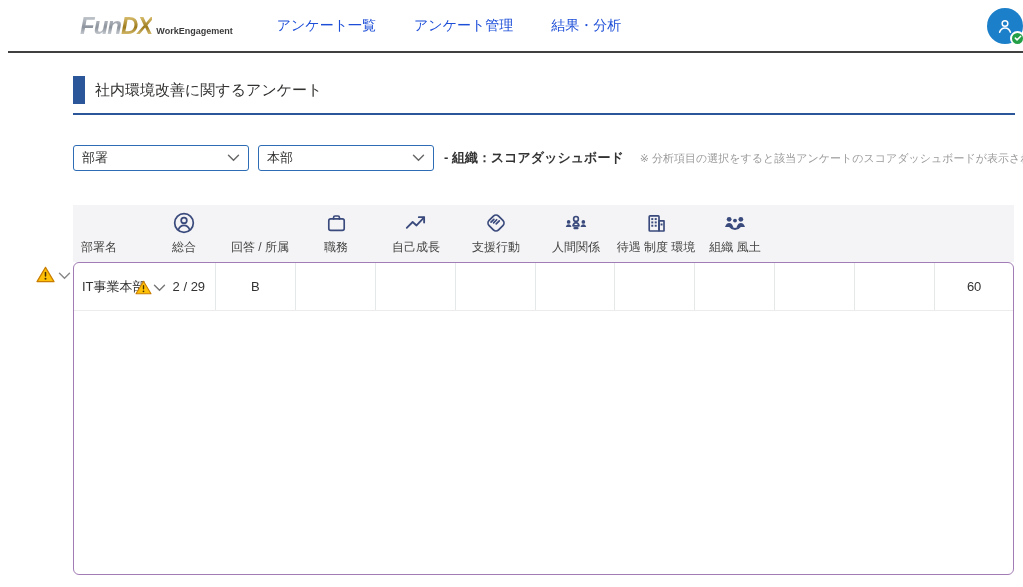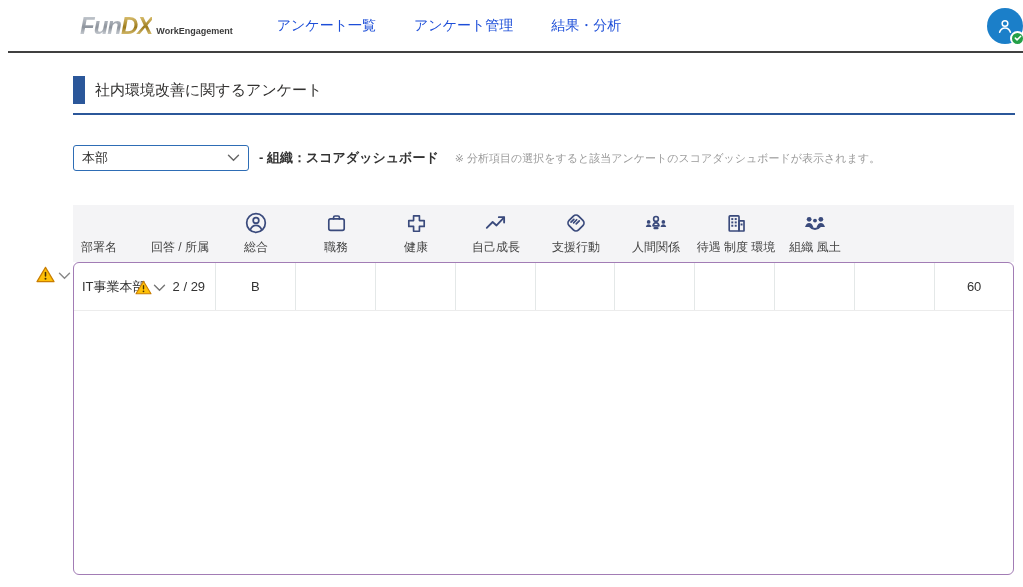--- a/index.html
+++ b/index.html
@@ -105,68 +105,68 @@
   </div>
 </div>
 
 <div class="title-block">
   <div class="title-accent"></div>
   <div class="page-title">社内環境改善に関するアンケート</div>
 </div>
 
 <div class="filter-row">
   <div class="dropdown">
+    <span class="dd-label">部署</span>
+    <span>
+      <svg width="13" height="8" viewBox="0 0 13 8" fill="none" stroke="#666" stroke-width="1.4" stroke-linecap="round">
+          <path d="M1.5 1.2L6.5 6.3l5-5.1"></path>
+        </svg>
+    </span>
+  </div>
+  <div class="dropdown">
     <span class="dd-label">本部</span>
     <span>
       <svg width="13" height="8" viewBox="0 0 13 8" fill="none" stroke="#666" stroke-width="1.4" stroke-linecap="round">
           <path d="M1.5 1.2L6.5 6.3l5-5.1"></path>
         </svg>
     </span>
   </div>
   <div class="context-label">- 組織：スコアダッシュボード</div>
   <div class="note">※ 分析項目の選択をすると該当アンケートのスコアダッシュボードが表示されます。</div>
 </div>
 
 <div class="thead">
   <div class="th th-dept">
     <span class="th-label">部署名</span>
   </div>
-  <div class="th th-answer">
-    <span class="th-label">回答 / 所属</span>
-  </div>
-
   <div class="th th-metric">
     <span class="th-icon">
       <svg width="26" height="26" viewBox="0 0 24 24" fill="none" stroke="#3a4a7c" stroke-width="1.6" stroke-linecap="round" stroke-linejoin="round">
         <circle cx="12" cy="12" r="8.6"></circle>
           <circle cx="12" cy="9.6" r="2.6"></circle>
         <path d="M6.9 18c.9-2.5 2.9-3.9 5.1-3.9s4.2 1.4 5.1 3.9"></path>
       </svg>
     </span>
     <span class="th-label">総合</span>
   </div>
 
+  <div class="th th-answer">
+    <span class="th-label">回答 / 所属</span>
+  </div>
+
   <div class="th th-metric">
     <span class="th-icon">
       <svg width="25" height="25" viewBox="0 0 24 24" fill="none" stroke="#3a4a7c" stroke-width="1.6" stroke-linecap="round" stroke-linejoin="round">
         <rect x="4.6" y="7.6" width="14.8" height="11" rx="1.8"></rect>
         <path d="M9.2 7.6V6.2c0-.8.6-1.4 1.4-1.4h2.8c.8 0 1.4.6 1.4 1.4v1.4"></path>
       </svg>
     </span>
     <span class="th-label">職務</span>
   </div>
 
-  <div class="th th-metric">
-    <span class="th-icon">
-      <svg width="25" height="25" viewBox="0 0 24 24" fill="none" stroke="#3a4a7c" stroke-width="1.6" stroke-linejoin="round">
-        <path d="M9.2 4.6h5.6v4.6h4.6v5.6h-4.6v4.6H9.2v-4.6H4.6V9.2h4.6z"></path>
-      </svg>
-    </span>
-    <span class="th-label">健康</span>
-  </div>
 
   <div class="th th-metric">
     <span class="th-icon">
       <svg width="26" height="26" viewBox="0 0 24 24" fill="none" stroke="#3a4a7c" stroke-width="1.7" stroke-linecap="round" stroke-linejoin="round">
         <path d="M3.5 16.5l5.4-5.4 3.6 3.2 7-7.5"></path>
         <path d="M14.6 6.6h4.9v4.9"></path>
       </svg>
     </span>
     <span class="th-label">自己成長</span>
   </div>

